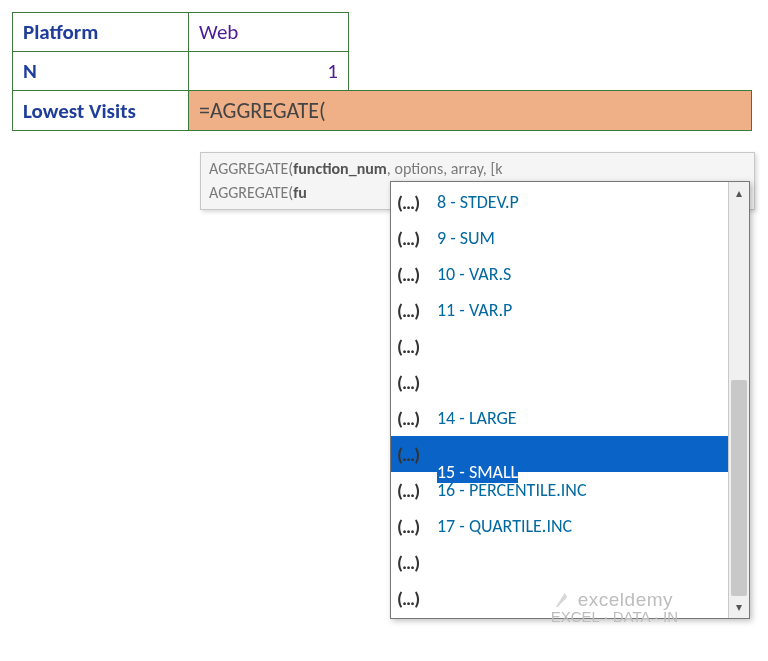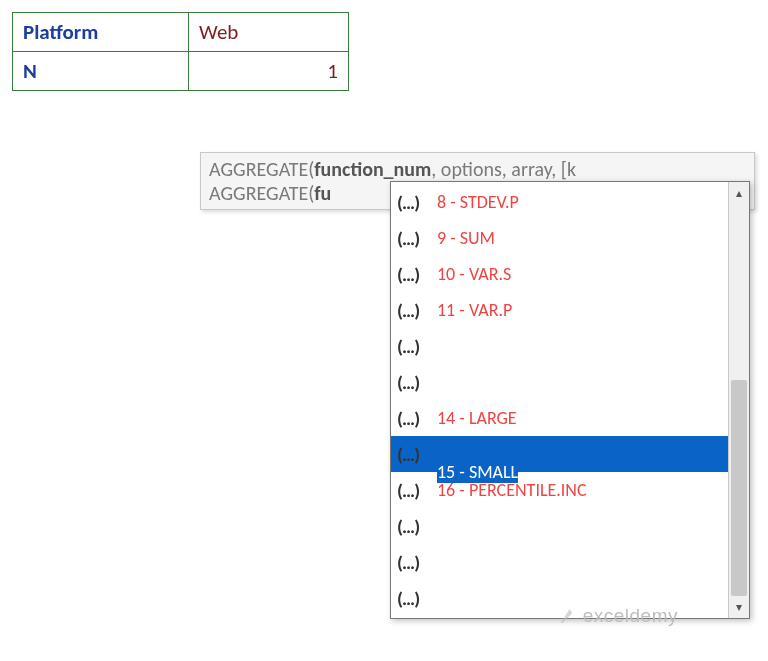--- a/index.html
+++ b/index.html
@@ -25,39 +25,39 @@
     font-size: 21px;
     vertical-align: middle;
   }
   .label-col {
     width: 176px;
     color: #1f3d9a;
     font-weight: 700;
   }
   .value-col {
     width: 160px;
-    color: #7f1d1d;
+    color: #4c1d95;
   }
   .value-right { text-align: right; }
   .formula-row td.value-col {
     background: #f0b087;
     color: #444;
     width: auto;
     font-weight: 400;
     font-size: 22px;
   }
   .formula-row td.value-col .fn { font-family: Calibri, Arial, sans-serif; }
   .tooltip {
     position: absolute;
     left: 200px;
     top: 152px;
     border: 1px solid #c8c8c8;
     background: #f5f5f5;
     padding: 4px 8px;
-    font-size: 20px;
+    font-size: 16px;
     color: #7a7a7a;
     line-height: 24px;
     box-shadow: 2px 2px 4px rgba(0,0,0,0.15);
     width: 555px;
   }
   .tooltip .bold { font-weight: 700; color: #555; }
   .dropdown {
     position: absolute;
     left: 390px;
     top: 181px;
@@ -80,21 +80,21 @@
     cursor: pointer;
   }
   .dd-item .ico {
     width: 40px;
     font-weight: 700;
     color: #333;
     font-size: 19px;
     letter-spacing: -1px;
   }
   .dd-item .txt {
-    color: #ef4444;
+    color: #0369a1;
   }
   .dd-item.selected {
     background: #0a63c7;
   }
   .dd-item.selected .txt {
     background: #0a63c7;
     color: #fff;
     margin-top: 36px;
   }
   .dd-scroll {
@@ -156,20 +156,24 @@
       <tr>
     <td class="label-col">Platform</td>
     <td class="value-col">Web</td>
     <td style="border:none"></td>
   </tr>
   <tr>
     <td class="label-col">N</td>
     <td class="value-col value-right">1</td>
     <td style="border:none"></td>
   </tr>
+  <tr class="formula-row">
+    <td class="label-col">Lowest Visits</td>
+    <td class="value-col" colspan="2"><span class="fn">=AGGREGATE(</span></td>
+  </tr>
 </tbody>
   </table>
 
 <div class="tooltip">
   <div>
     <span>AGGREGATE(</span><span class="bold">function_num</span><span>, options, array, [k</span>
   </div>
   <div>
     <span>AGGREGATE(</span><span class="bold">fu</span>
   </div>
@@ -206,32 +210,34 @@
       <div class="dd-item selected">
         <span class="ico">(...)</span>
         <span class="txt">15 - SMALL</span>
       </div>
       <div class="dd-item">
         <span class="ico">(...)</span>
         <span class="txt">16 - PERCENTILE.INC</span>
       </div>
       <div class="dd-item">
         <span class="ico">(...)</span>
+        <span class="txt">17 - QUARTILE.INC</span>
       </div>
       <div class="dd-item">
         <span class="ico">(...)</span>
       </div>
       <div class="dd-item">
         <span class="ico">(...)</span>
       </div>
     </div>
   <div class="dd-scroll">
     <div class="arrow">▴</div>
     <div class="track">
       <div class="thumb"></div>
     </div>
     <div class="arrow">▾</div>
   </div>
 </div>
 
 <div class="watermark">
   <div><span class="logo"></span><span class="brand">exceldemy</span></div>
+  <div>EXCEL · DATA · IN</div>
 </div>
 
 </body></html>

